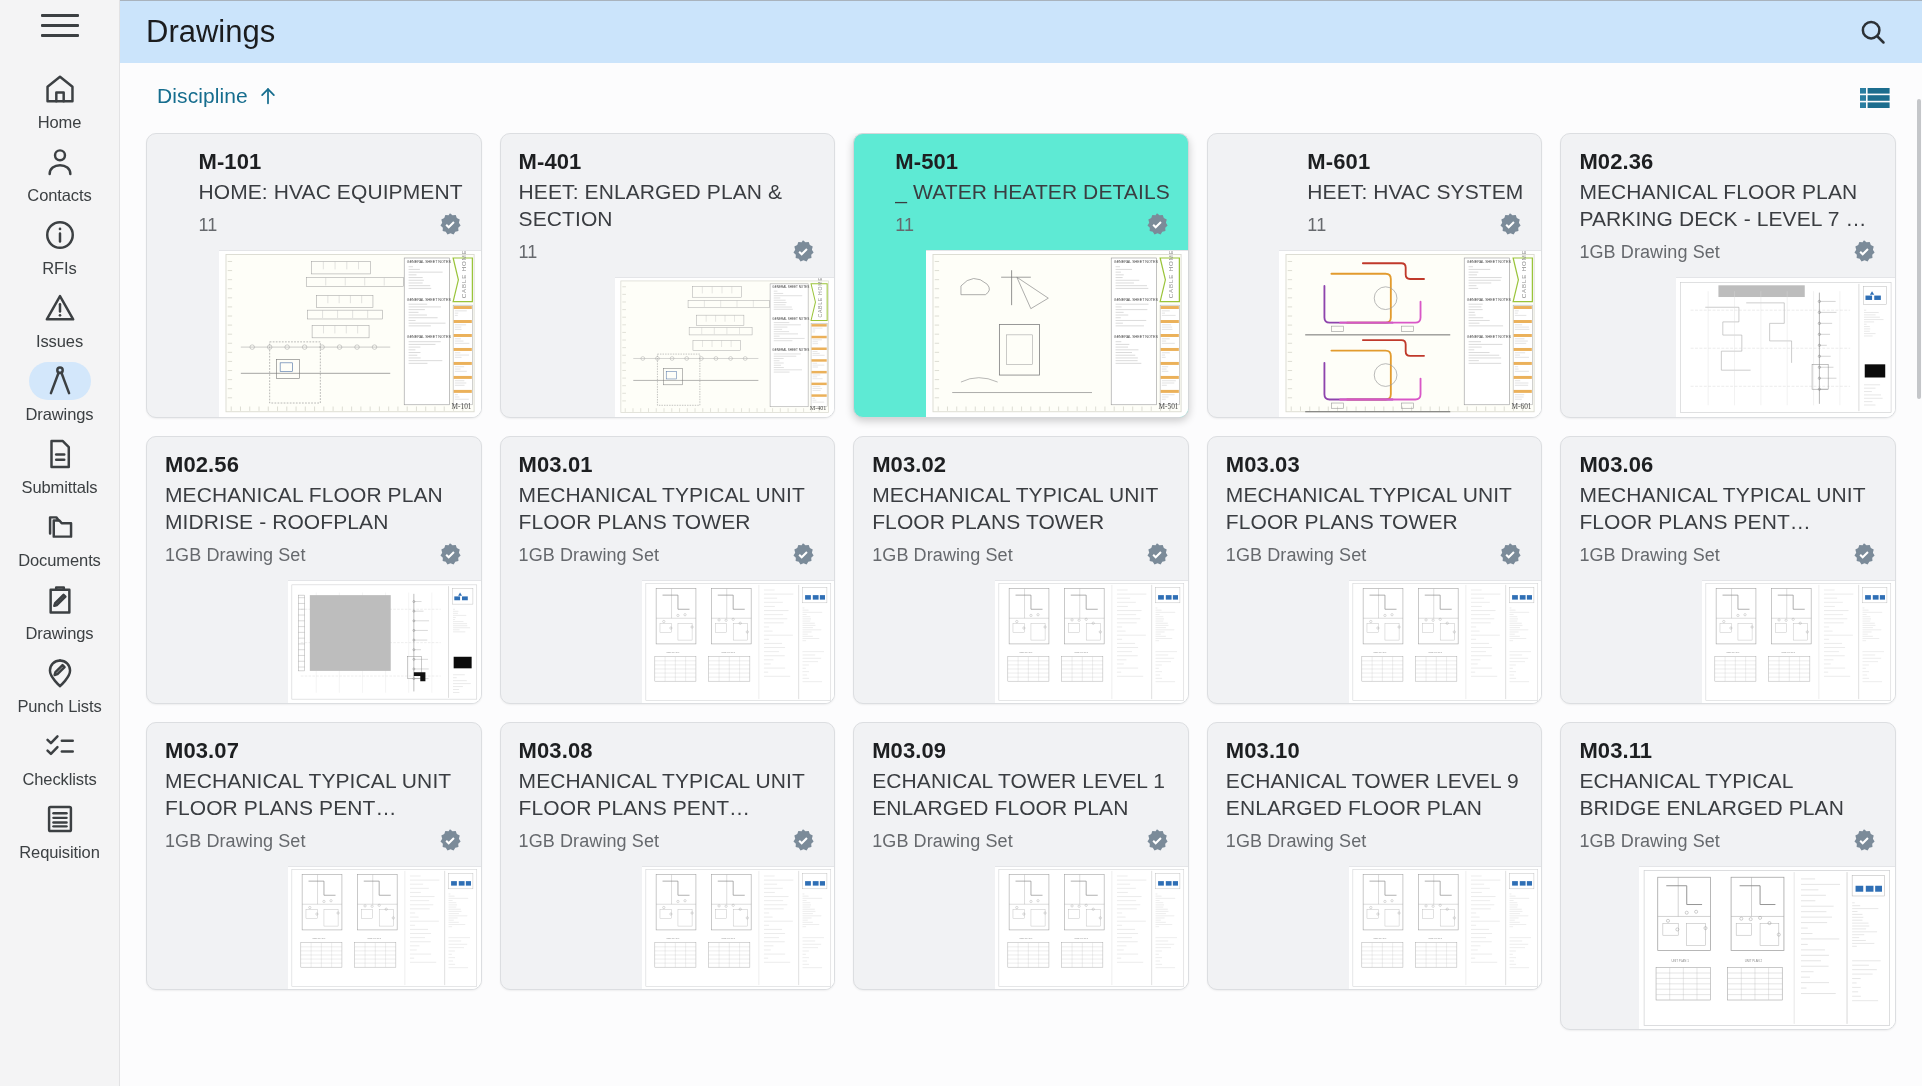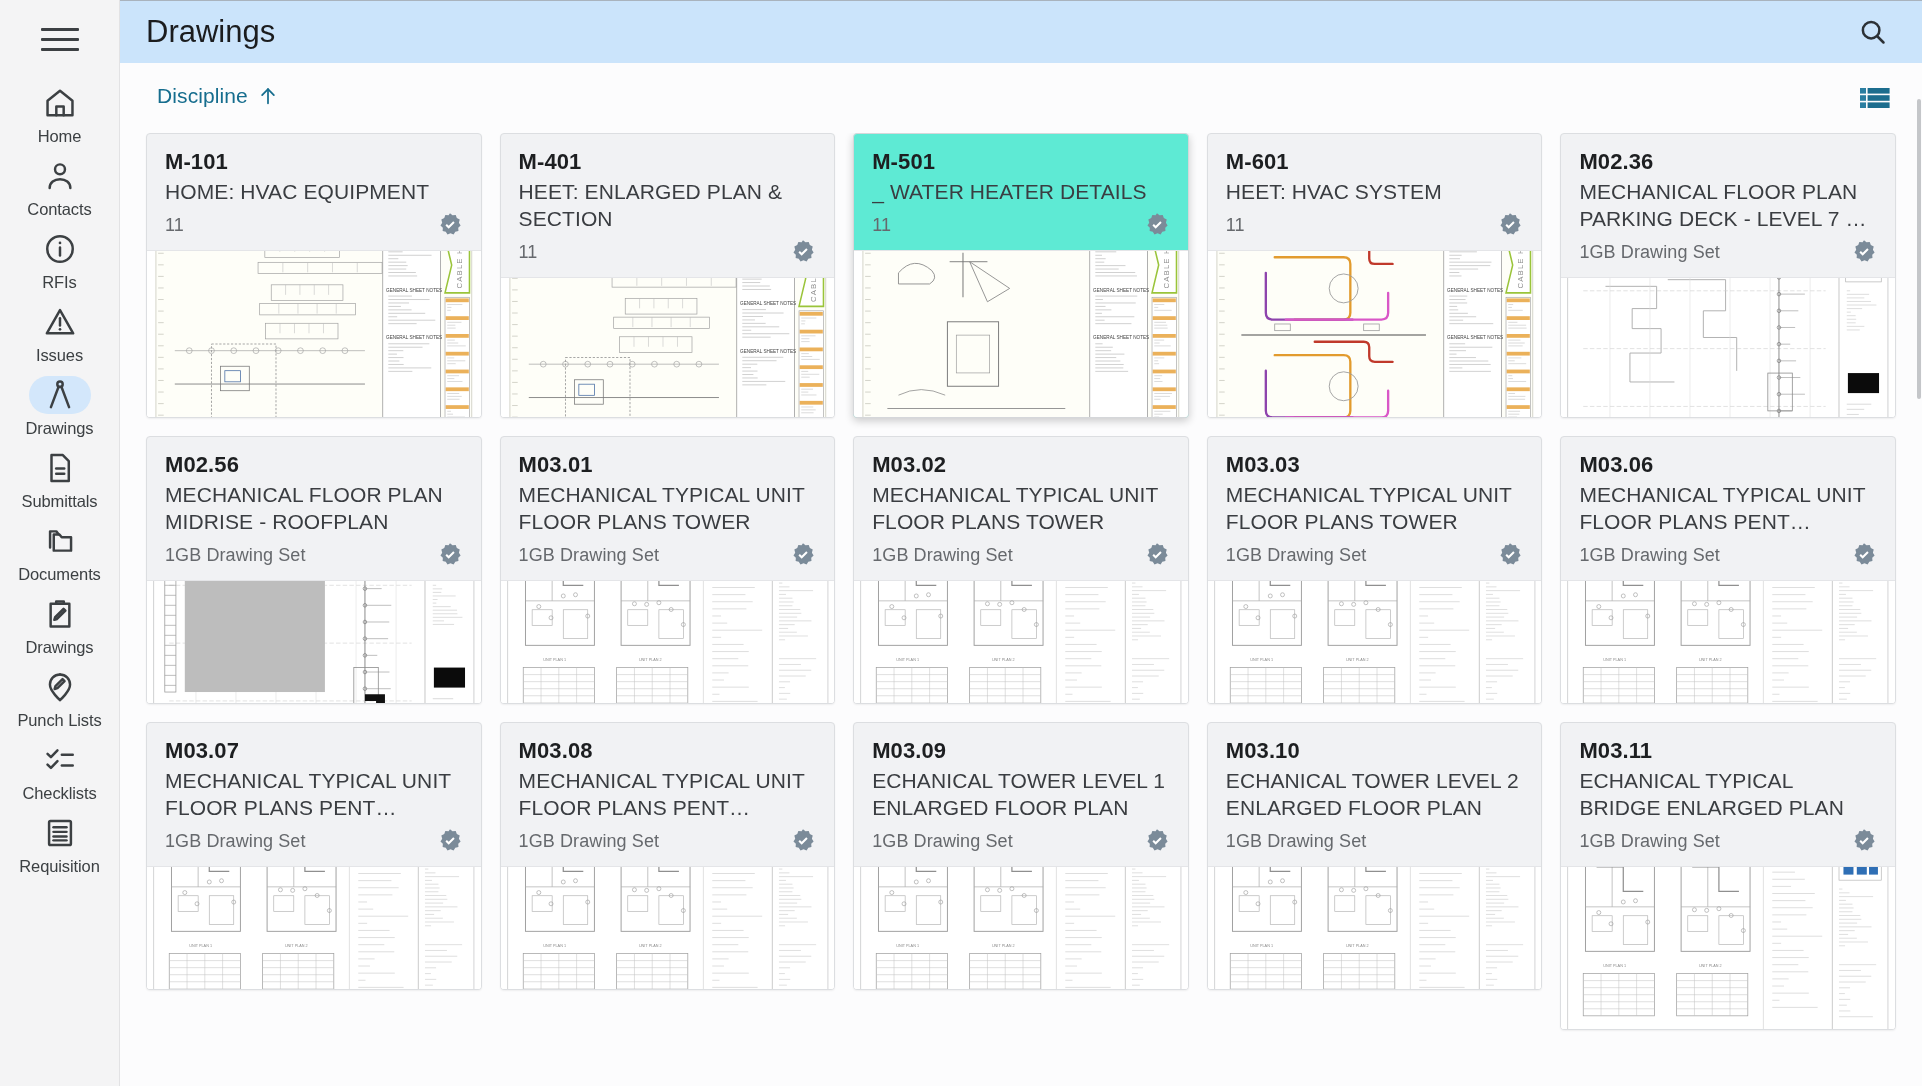--- a/index.html
+++ b/index.html
@@ -11,21 +11,20 @@
     background:#ffffff;
   }
   #app { display:flex; width:1922px; height:1086px; position:relative; }
 
   
   .sidebar{
     width:120px; min-width:120px; height:1086px;
     background:#f4f4f5;
     border-right:1px solid #e2e2e4;
     display:flex; flex-direction:column; align-items:center;
-    padding-top:14px;
     overflow:hidden;
     position:relative; z-index:5;
   }
   .hamburger{
     width:56px;height:50px;
     display:flex;flex-direction:column;justify-content:center;align-items:center;gap:7px;
     cursor:pointer; margin-bottom:14px;
   }
   .hamburger span{ display:block; width:38px; height:3px; background:#3c4043; border-radius:1px;}
   .nav-item{
@@ -78,25 +77,26 @@
   
   .gridwrap{ flex:1; overflow:hidden; padding:0 26px; }
   .grid{
     display:grid;
     grid-template-columns: repeat(5, 1fr);
     gap:18px 18px;
   }
   .card{
     background:#f1f2f4;
     border:1px solid #dcdee1;
-    border-radius:4px;
+    border-radius:10px;
     overflow:hidden;
     display:flex;flex-direction:column;
     cursor:pointer;
     box-shadow:0 1px 2px rgba(0,0,0,.06);
+    align-items:flex-end;
   }
   .card.raised{
     background:#5eead4;
     box-shadow:0 3px 9px rgba(0,0,0,.20);
     border-color:#d5d7da;
   }
   .card-head{ padding:14px 18px 10px 18px; position:relative; }
   .card-code{ font-size:22px; font-weight:700; color:#1d1f21; letter-spacing:.1px; line-height:28px;}
   .card-title{
     font-size:21px; color:#3a3d41; line-height:27px; letter-spacing:.1px;
@@ -1868,21 +1868,21 @@
                 <line x1="190" y1="129.2" x2="200.5361362632998" y2="129.2" stroke="#c8c8c8" stroke-width="0.55"></line>
                 <line x1="190" y1="135.60000000000002" x2="222.8421772796857" y2="135.60000000000002" stroke="#c8c8c8" stroke-width="0.55"></line>
                 <line x1="190" y1="142" x2="196.47353967766907" y2="142" stroke="#c8c8c8" stroke-width="0.55"></line>
                 <line x1="190" y1="148.4" x2="230.7813625842246" y2="148.4" stroke="#c8c8c8" stroke-width="0.55"></line>
               </svg>
             </div>
           </div>
           <div class="card" style="height: 268px;">
             <div class="card-head">
               <div class="card-code">M03.10</div>
-              <div class="card-title">ECHANICAL TOWER LEVEL 2 ENLARGED FLOOR PLAN</div>
+              <div class="card-title">ECHANICAL TOWER LEVEL 9 ENLARGED FLOOR PLAN</div>
               <div class="card-meta-row">
                 <div class="card-meta">1GB Drawing Set</div>
                 <div class="meta-spacer"></div>
                 <div class="badge hidden"><svg viewBox="0 0 24 24" width="26" height="26">
                     <path fill="#7b8b99" d="M12 1.2l2.3 1.9 3-.3 1 2.8 2.7 1.4-.8 2.9 1.6 2.5-2.2 2.1.2 3-2.9.7-1.6 2.6-2.8-1.1-2.8 1.1-1.6-2.6-2.9-.7.2-3-2.2-2.1L4.8 9.9 4 7l2.7-1.4 1-2.8 3 .3z"></path>
                     <path fill="#ffffff" d="M10.8 15.4l-3-3 1.3-1.3 1.7 1.7 4.2-4.2 1.3 1.3z"></path>
                   </svg></div>
               </div>
             </div>
             <div class="thumb">

